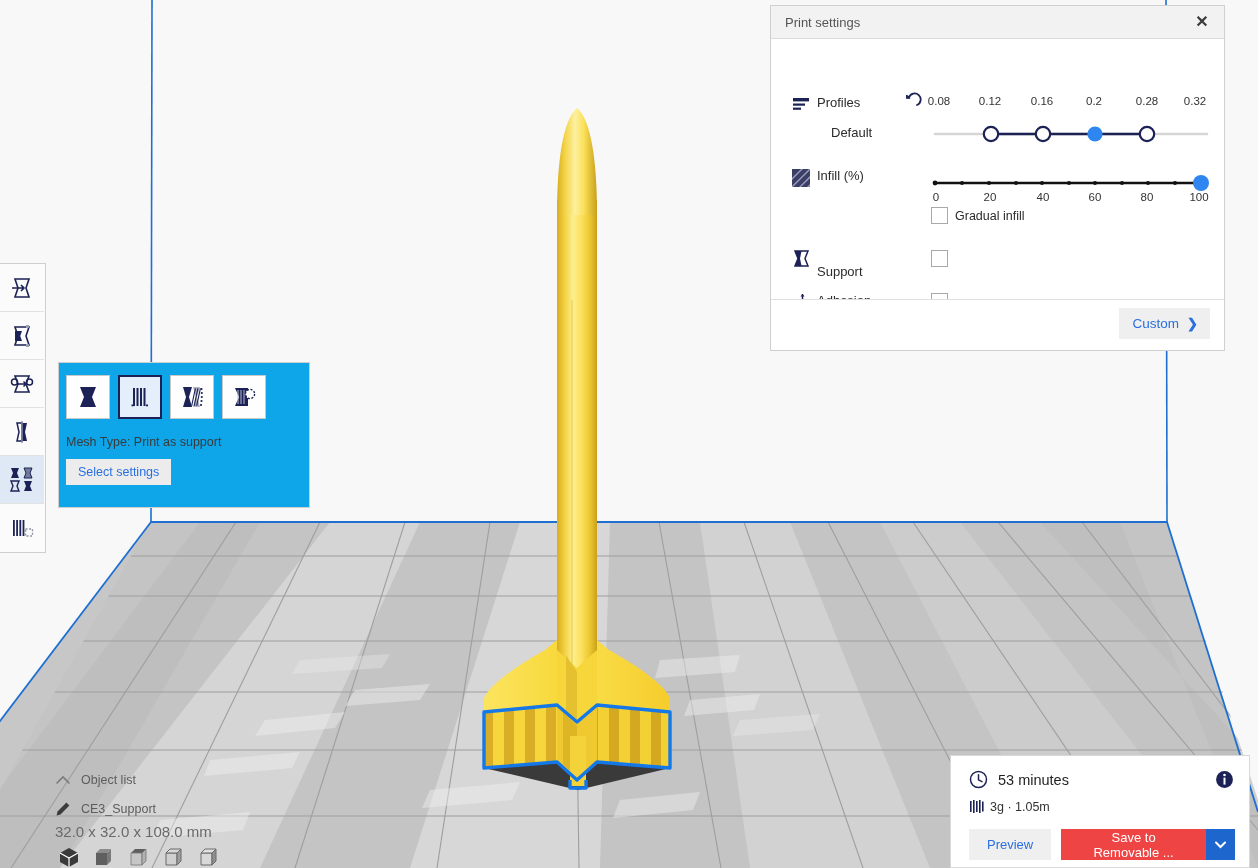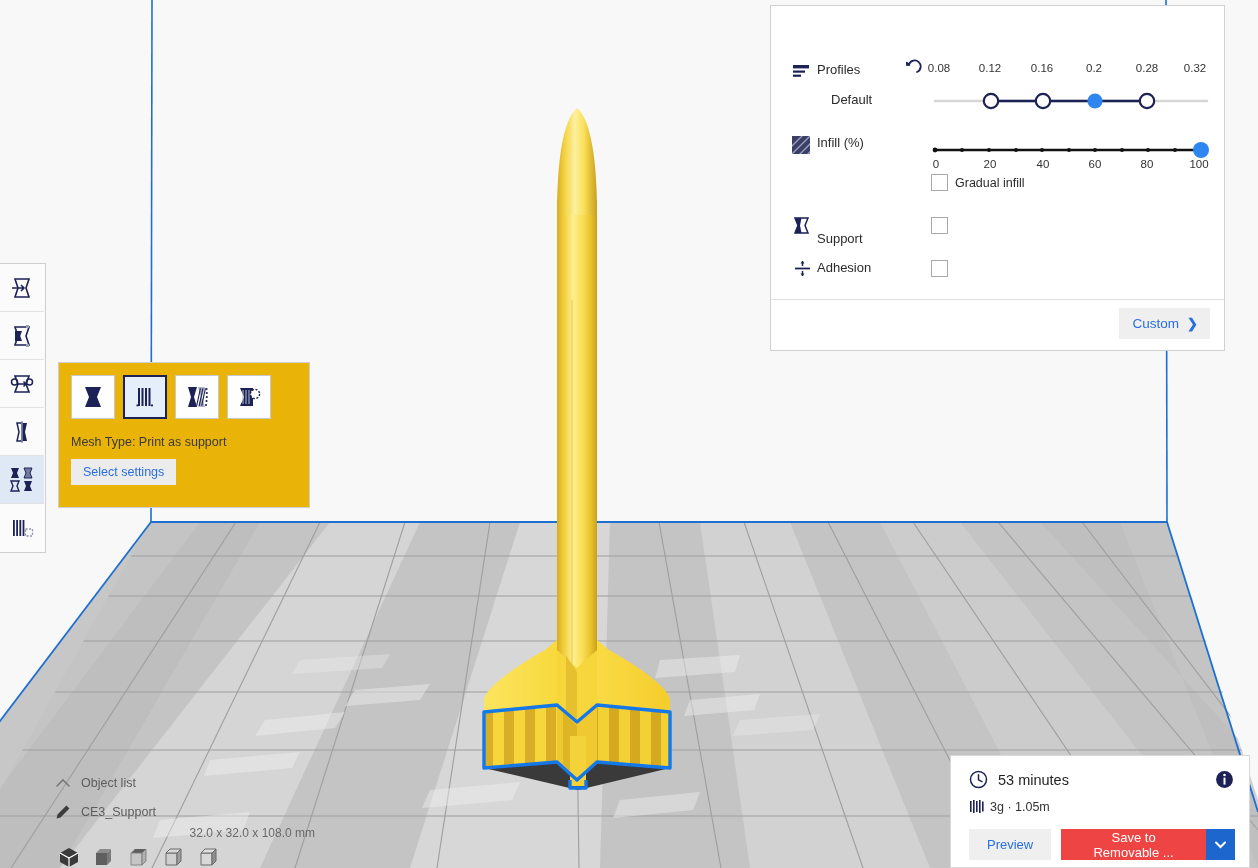--- a/index.html
+++ b/index.html
@@ -36,24 +36,24 @@
     cursor: pointer;
   }
   .tool-btn:last-child { border-bottom: none; }
   .tool-btn.active { background: #dfe9f5; }
   .tool-btn svg { display: block; }
 
   
   #mesh-popup {
     position: absolute; left: 58px; top: 362px;
     width: 252px; height: 146px;
-    background: #eab308;
+    background: #0ea5e9;
     border: 1px solid #cfcfcf;
     z-index: 50;
-    padding: 12px 0 0 12px;
+    padding: 12px 0 0 7px;
   }
   .mesh-row { display: flex; gap: 8px; }
   .mesh-btn {
     width: 44px; height: 44px;
     border: 1px solid #c8c8c8;
     background: #fefefe;
     display: flex; align-items: center; justify-content: center;
     cursor: pointer;
   }
   .mesh-btn.selected {
@@ -154,21 +154,21 @@
     position: absolute; left: 55px; bottom: 28px;
     z-index: 30;
     width: 260px;
   }
   .ol-row {
     display: flex; align-items: center; gap: 10px;
     height: 29px;
     font-size: 12.5px;
     color: #5d5d5d;
   }
-  #ol-dims { font-size: 12px; color: #6a6a6a; padding-left: 0px; text-align: right; }
+  #ol-dims { font-size: 15px; color: #6a6a6a; padding-left: 0px; }
 
   
   #view-icons {
     position: absolute; left: 58px; bottom: 0px;
     display: flex; gap: 13px; align-items: flex-end;
     z-index: 30;
   }
   .view-icon { cursor: pointer; }
 
   
@@ -442,20 +442,24 @@
           </g>
           <circle cx="20" cy="11" r="4.6" fill="#fff" stroke="#1c2255" stroke-width="1.4" stroke-dasharray="2 1.6"></circle>
         </svg>
       </div>
     </div>
     <div id="mesh-type-label">Mesh Type: Print as support</div>
     <button id="select-settings-btn">Select settings</button>
   </div>
 
   <div id="print-settings">
+    <div id="ps-header">
+      <div id="ps-title">Print settings</div>
+      <div id="ps-close">✕</div>
+    </div>
 
     <div id="ps-body">
 
       <svg class="ps-label-icon" style="left:21px; top:57px;" width="18" height="18" viewBox="0 0 18 18">
         <rect x="1" y="2" width="16" height="3.4" fill="#1c2255"></rect>
         <rect x="1" y="7.5" width="12" height="2.2" fill="#1c2255"></rect>
         <rect x="1" y="11.6" width="8" height="2.2" fill="#1c2255"></rect>
       </svg>
       <div class="ps-text" style="left:46px; top:56px;">Profiles</div>
       <div class="ps-text" style="left:60px; top:86px;">Default</div>

